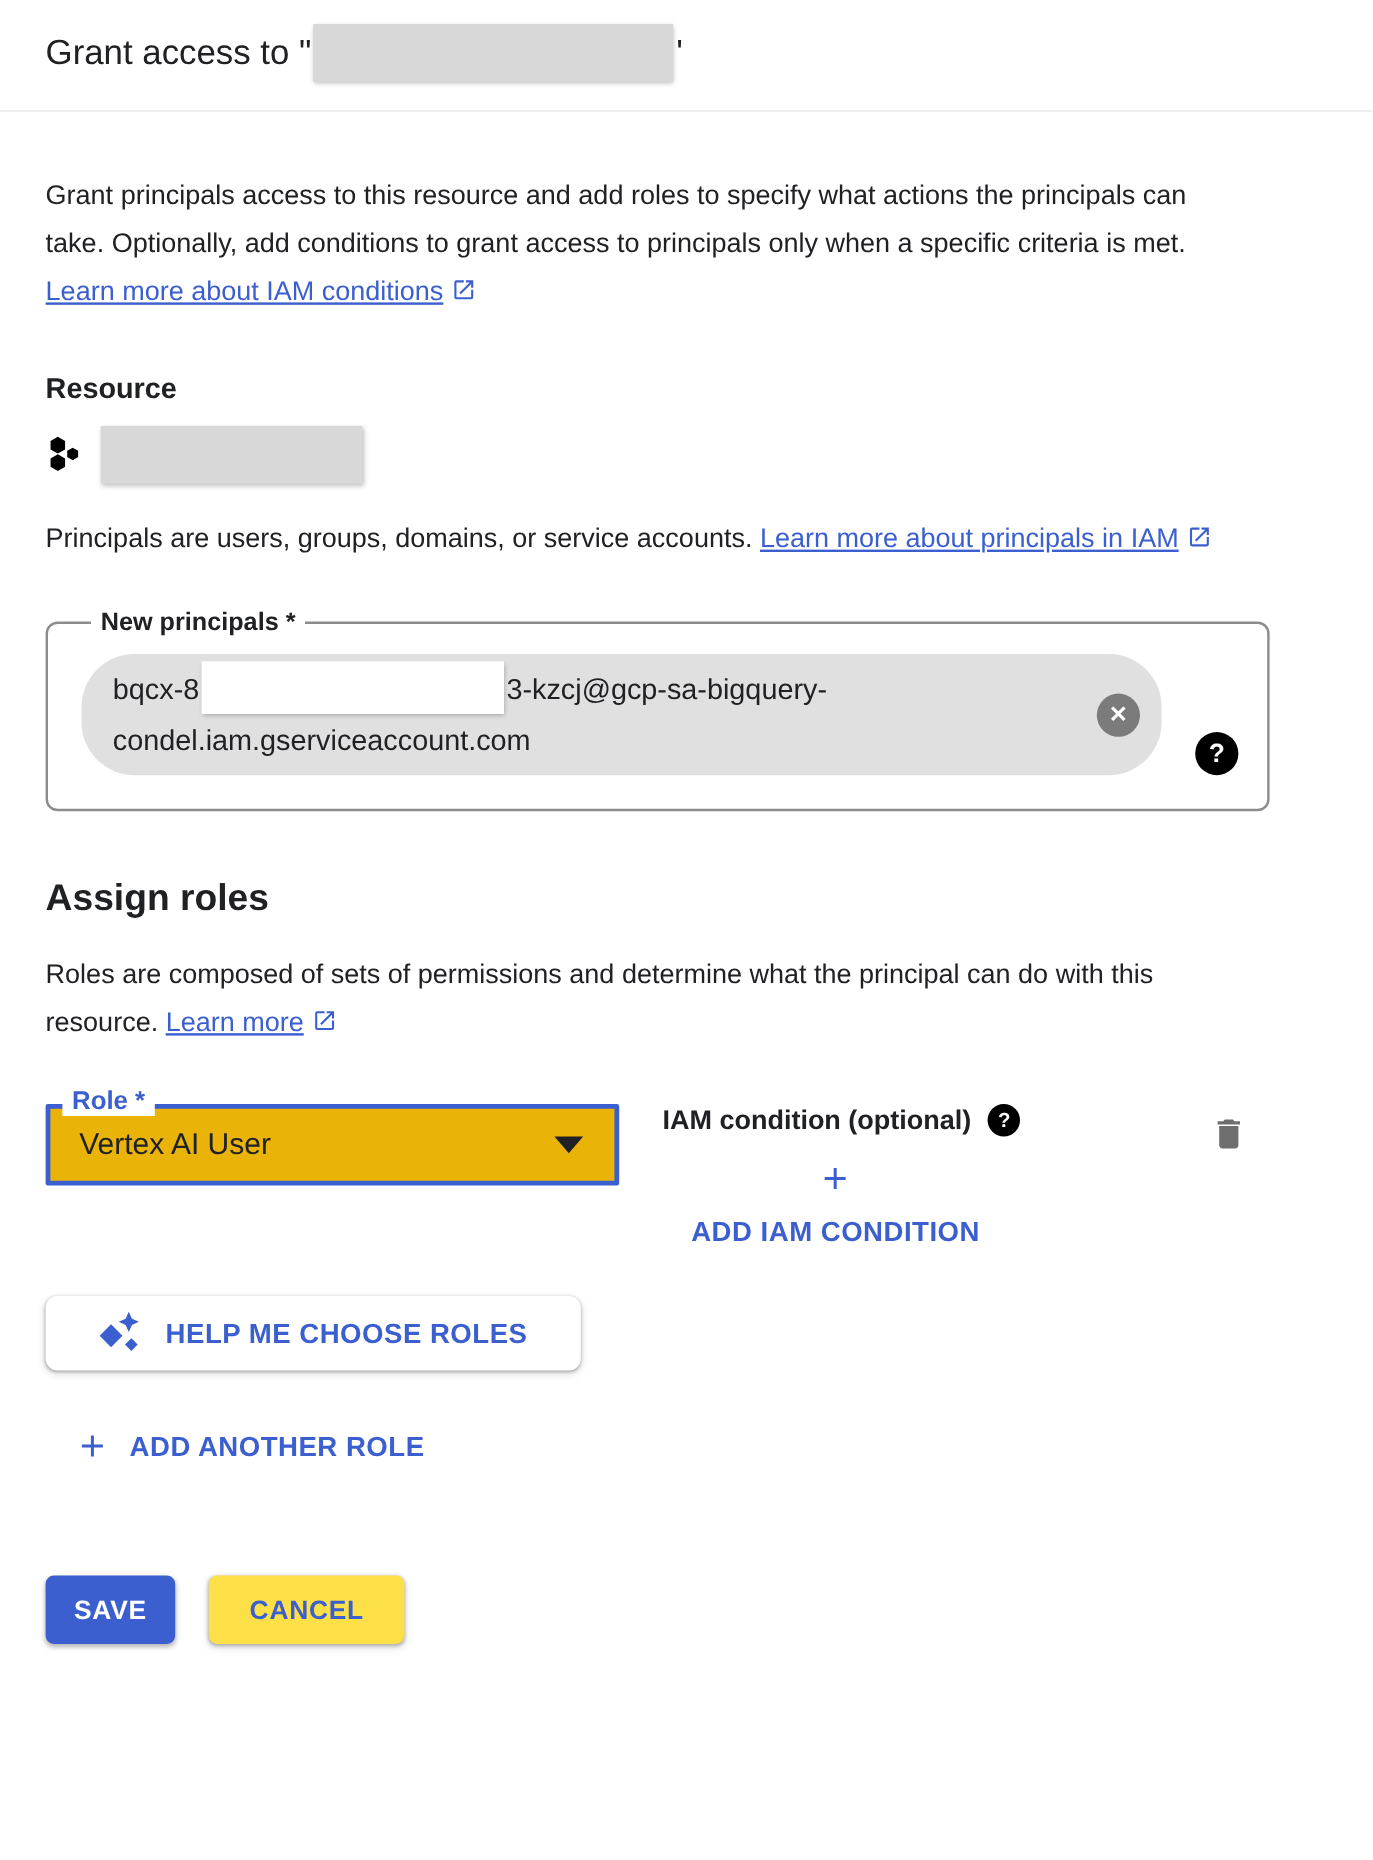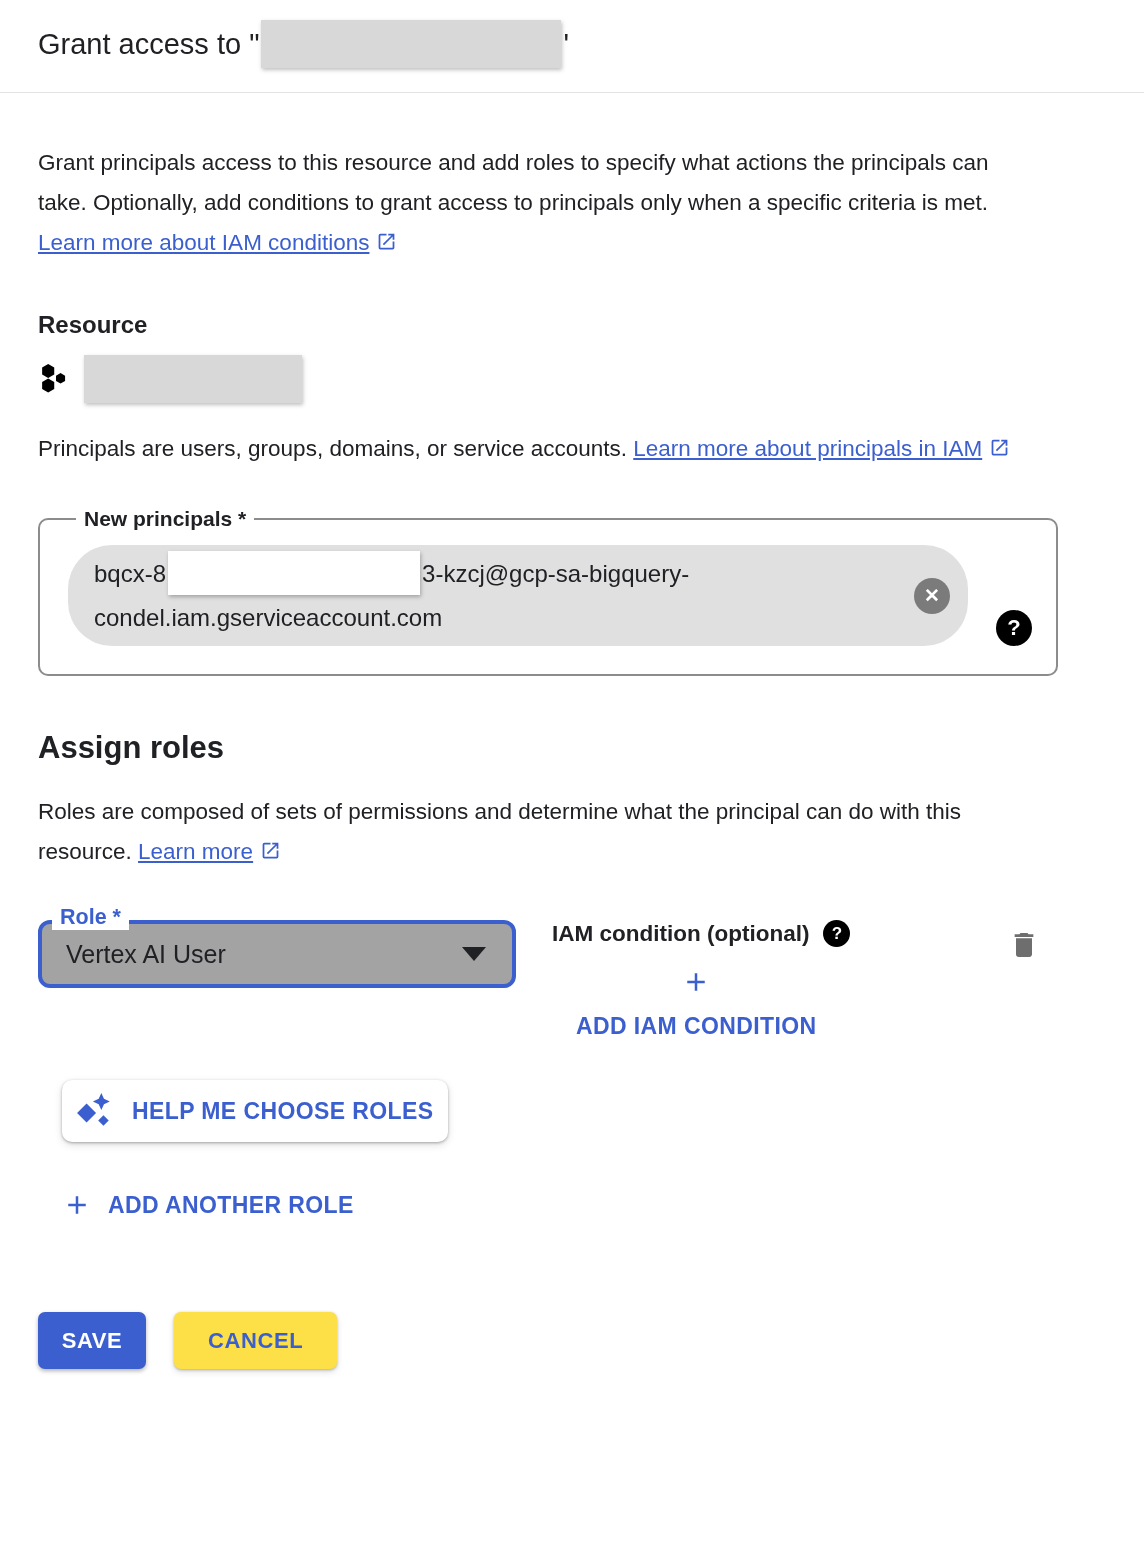--- a/index.html
+++ b/index.html
@@ -41,34 +41,34 @@
   .chip{width:900px;background:var(--chip);border-radius:44px;padding:9px 18px 9px 26px;display:flex;align-items:center;justify-content:space-between;}
   .chip-text{font-size:24px;line-height:39px;}
   .redact.chip-redact{width:252px;height:44px;background:#fff;vertical-align:middle;margin:0 2px;position:relative;top:-3px;box-shadow:1px 2px 4px rgba(0,0,0,.28);}
   .chip-remove{width:36px;height:36px;border-radius:50%;background:#7b7b7b;color:#fff;display:flex;align-items:center;justify-content:center;font-size:19px;font-weight:bold;flex-shrink:0;cursor:pointer;border:none;}
   .help-circle{border-radius:50%;background:#000;color:#fff;display:flex;align-items:center;justify-content:center;font-weight:bold;flex-shrink:0;}
   .help-circle.lg{width:36px;height:36px;font-size:22px;margin-left:28px;}
   .help-circle.sm{width:27px;height:27px;font-size:17px;margin-left:14px;}
   
   .roles-row{margin-top:48px;display:flex;position:relative;}
   .role-field{width:478px;position:relative;}
-  .role-select{border:4px solid var(--accent);border-radius:12px;height:68px;display:flex;align-items:center;justify-content:space-between;padding:0 26px 0 24px;cursor:pointer;background:#a3a3a3;}
+  .role-select{border:4px solid var(--accent);border-radius:2px;height:68px;display:flex;align-items:center;justify-content:space-between;padding:0 26px 0 24px;cursor:pointer;background:#eab308;}
   .role-select .value{font-size:25px;}
   .caret{width:0;height:0;border-left:12px solid transparent;border-right:12px solid transparent;border-top:14px solid #202124;}
   .role-label{position:absolute;top:-15px;left:14px;background:#fff;padding:0 8px;color:var(--accent);font-size:21.5px;font-weight:600;}
   .role-help{color:var(--gray);font-size:22.5px;line-height:38px;width:400px;margin:16px 0 0 20px;}
   .condition-col{margin-left:36px;padding-top:0;}
   .condition-head{display:flex;align-items:center;font-size:22.5px;font-weight:700;}
   .add-link{display:inline-flex;align-items:center;gap:16px;color:var(--accent);font-size:23px;font-weight:600;letter-spacing:.4px;cursor:pointer;}
   .condition-col .add-link{margin:20px 0 0 24px;flex-direction:column;}
   .plus-icon{width:30px;height:30px;fill:var(--accent);}
   .trash-btn{position:absolute;left:970px;top:6px;background:none;border:none;padding:0;cursor:pointer;}
   .trash-icon{width:32px;height:38px;fill:#6e6e6e;}
   
-  .help-roles-btn{margin-top:40px;background:#fff;border:none;border-radius:10px;height:62px;padding:0 14px;display:inline-flex;align-items:center;gap:18px;color:var(--accent);font-size:23px;font-weight:600;letter-spacing:.4px;cursor:pointer;box-shadow:0 1px 3px rgba(0,0,0,.3),0 3px 8px rgba(0,0,0,.12);font-family:inherit;margin-left:24px;}
+  .help-roles-btn{margin-top:40px;background:#fff;border:none;border-radius:10px;height:62px;padding:0 44px;display:inline-flex;align-items:center;gap:18px;color:var(--accent);font-size:23px;font-weight:600;letter-spacing:.4px;cursor:pointer;box-shadow:0 1px 3px rgba(0,0,0,.3),0 3px 8px rgba(0,0,0,.12);font-family:inherit;}
   .sparkle-icon{width:38px;height:38px;fill:var(--accent);}
   .add-another{margin:48px 0 0 24px;}
   .actions{margin-top:88px;display:flex;align-items:center;gap:28px;}
   .btn{height:57px;border-radius:7px;font-size:22px;font-weight:600;letter-spacing:.6px;cursor:pointer;font-family:inherit;}
   .btn.save{background:var(--accent);color:#fff;border:none;width:108px;box-shadow:0 2px 4px rgba(0,0,0,.3);}
   .btn.cancel{background:#fde047;color:var(--accent);border:none;padding:0 34px;box-shadow:0 1px 3px rgba(0,0,0,.25),0 3px 7px rgba(0,0,0,.12);}
 </style>
 </head>
 <body>
 

